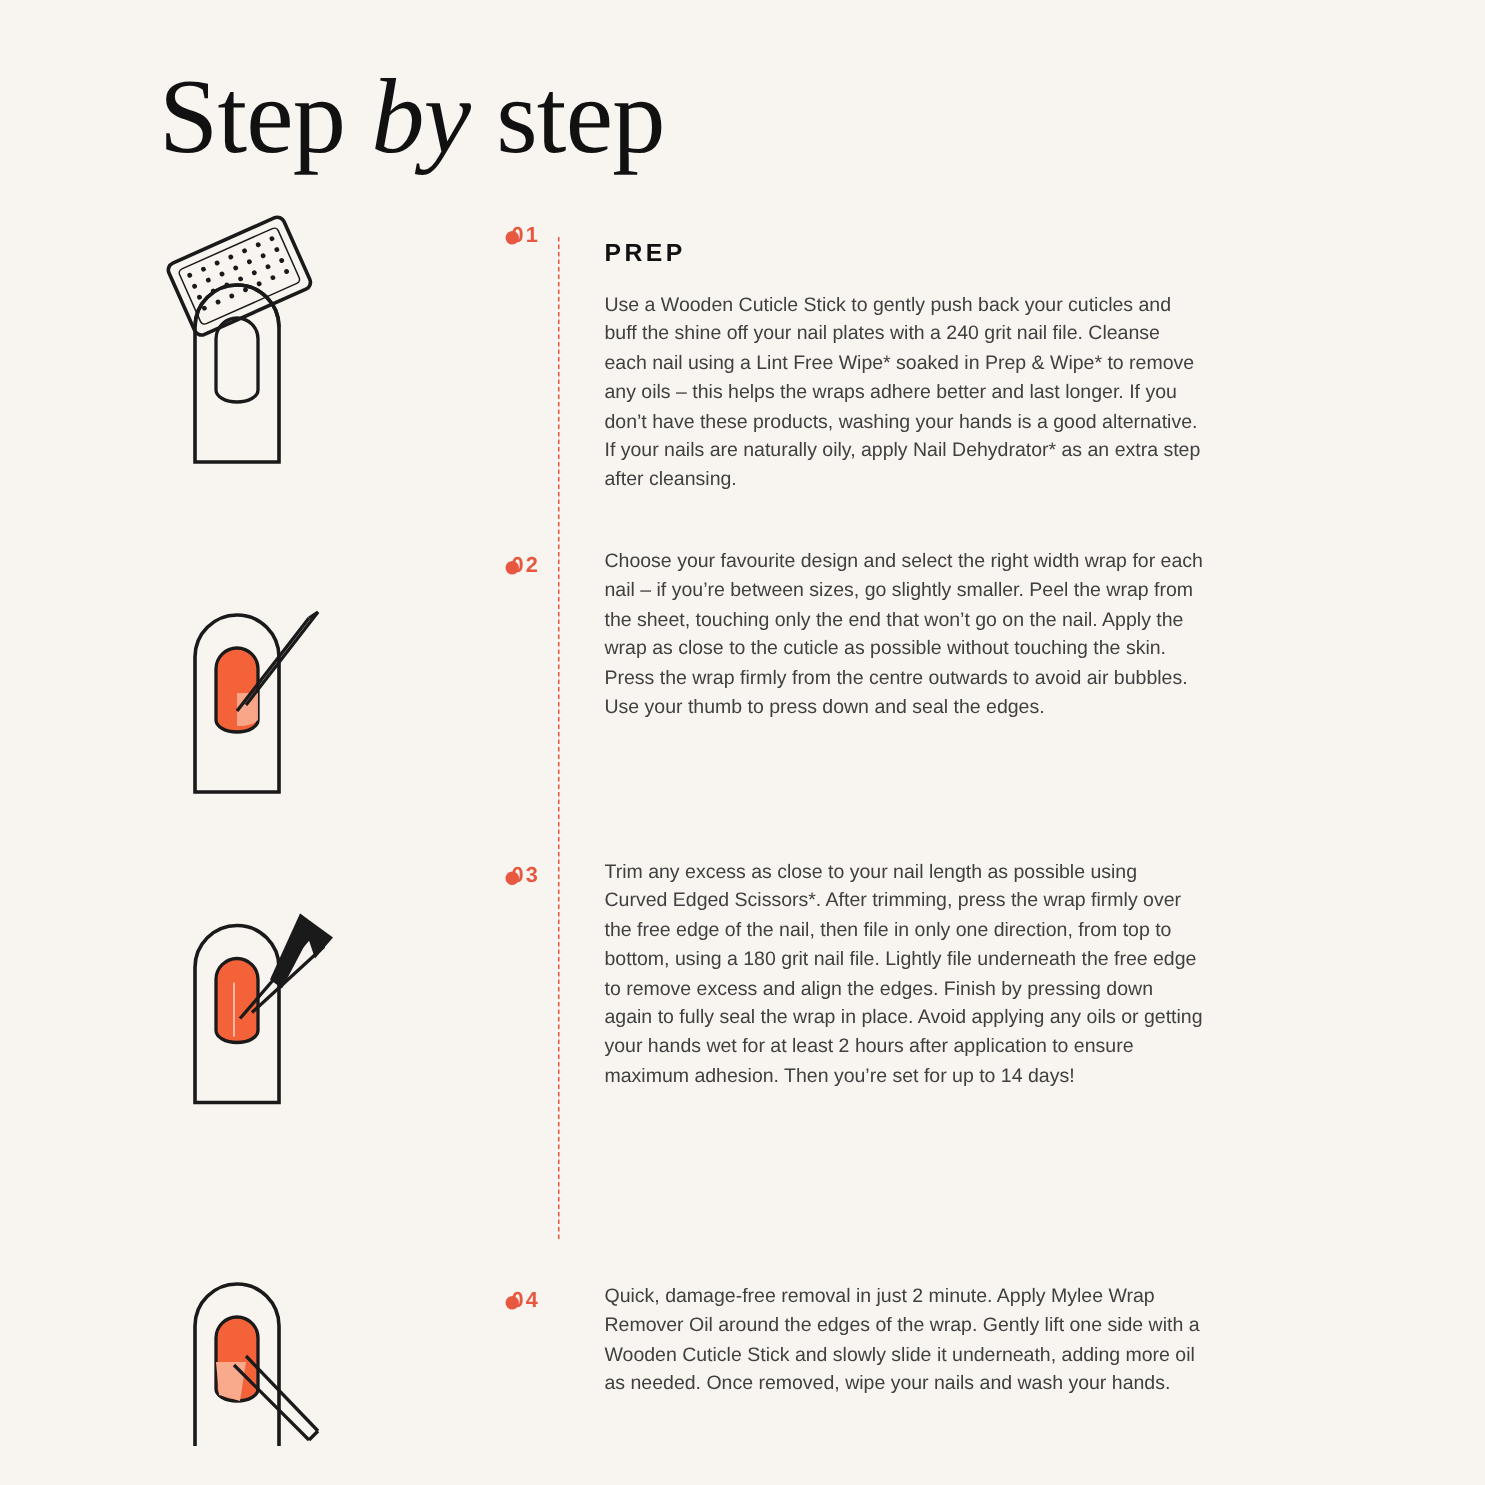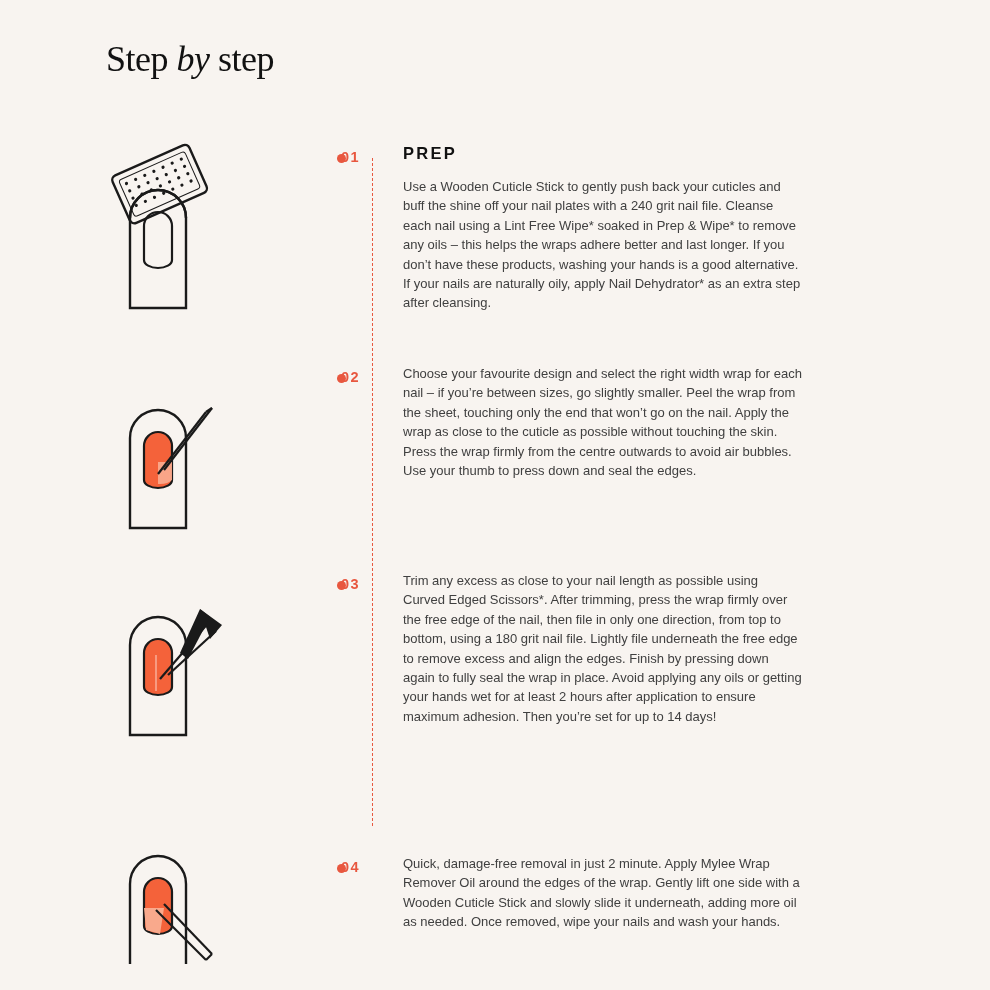--- a/index.html
+++ b/index.html
@@ -18,21 +18,21 @@
   .page {
     position: relative;
     width: 990px;
     height: 990px;
   }
   .title {
     position: absolute;
     left: 106px;
     top: 38px;
     font-family: "Liberation Serif", serif;
-    font-size: 36px;
+    font-size: 71px;
     letter-spacing: -0.5px;
     color: #111111;
     white-space: nowrap;
   }
   .title .em {
     font-style: italic;
   }
   .steps {
     position: absolute;
     left: 0;
@@ -85,21 +85,21 @@
     flex: 1 1 auto;
     padding-left: 43px;
     padding-top: 14px;
     padding-right: 175px;
   }
   .step-title {
     font-size: 16.5px;
     font-weight: bold;
     letter-spacing: 2.3px;
     color: #111111;
-    margin: 0 0 14px 0;
+    margin: 16px 0 14px 0;
   }
   .step-text {
     font-size: 13px;
     line-height: 19.4px;
     color: #404040;
     margin: 0;
     max-width: 400px;
   }
   .nail-svg {
     position: absolute;

